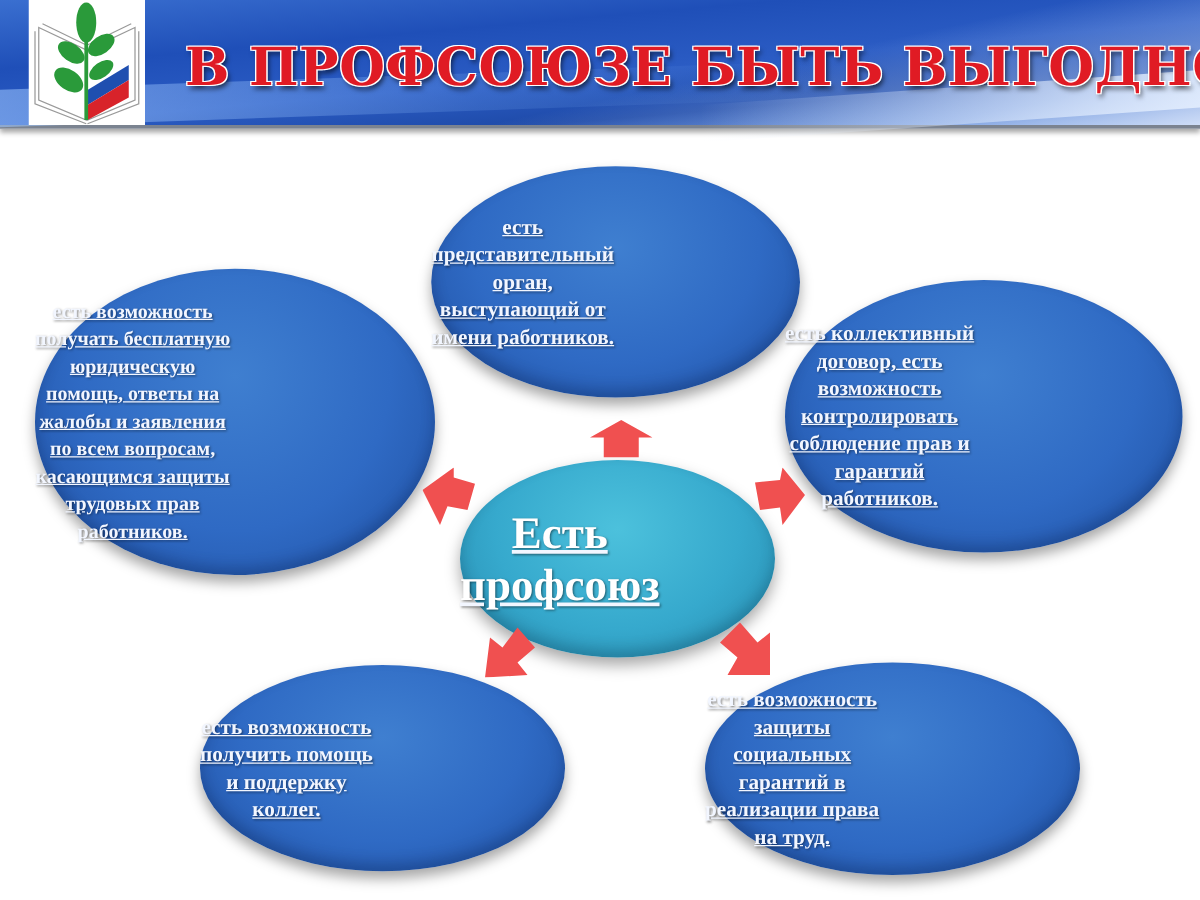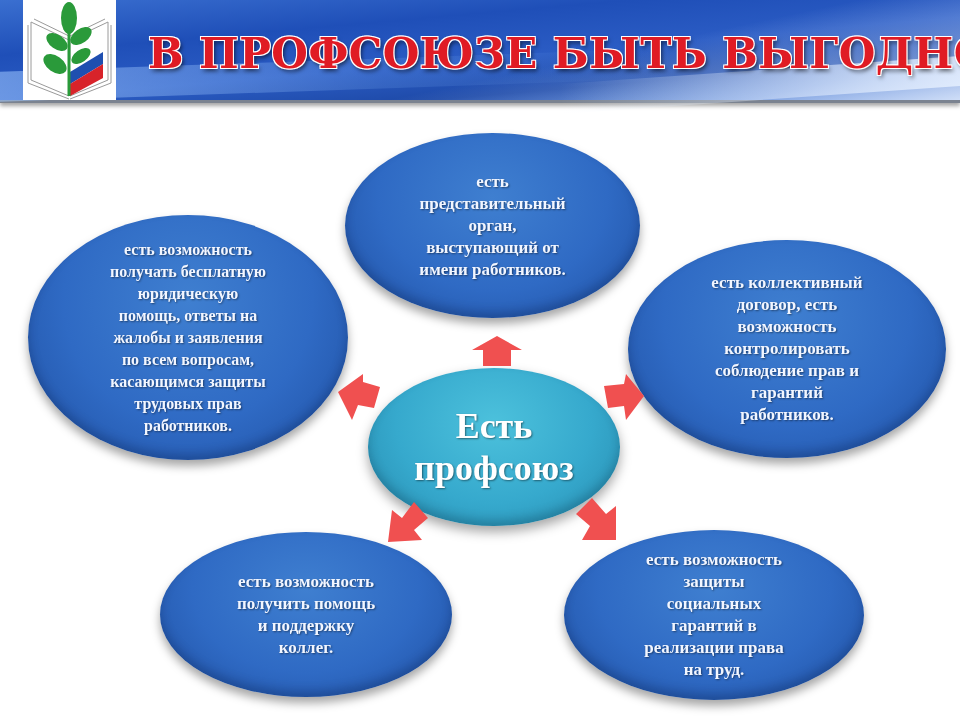--- a/index.html
+++ b/index.html
@@ -33,22 +33,22 @@
     position:absolute; left:148px; top:24px; width:800px; height:60px;
     font-family:"DejaVu Serif", "Liberation Serif", serif;
     font-weight:bold; font-size:42px; letter-spacing:0.5px; color:#e01b24;
     text-shadow: -1px -1px 0 #fff, 1px -1px 0 #fff, -1px 1px 0 #fff, 1px 1px 0 #fff, 2px 3px 4px rgba(0,0,0,0.6);
     white-space:nowrap; line-height:60px;
   }
   .ellipse {
     position:absolute; border-radius:50%;
     background:radial-gradient(ellipse at 50% 35%, #3f7fd0 0%, #2f6ac4 55%, #2458ad 85%, #1d4a96 100%);
     box-shadow:0 6px 10px rgba(0,0,0,0.35), inset 0 -6px 10px rgba(0,20,60,0.25);
-    display:flex; align-items:center; justify-content:center; text-align:center;
-    color:#f2f6ff; font-weight:bold;
+    display:flex; align-items:center; text-align:center;
+    color:#f2f6ff; font-weight:bold;text-decoration:underline;
   }
   .ellipse .txt {
     font-family:"Liberation Serif", "DejaVu Serif", serif;
     font-weight:bold; font-size:17px; line-height:22px; white-space:pre-line;
     text-shadow:1px 1px 2px rgba(0,0,0,0.45);
   }
   .center {
     background:radial-gradient(ellipse at 50% 35%, #4cc1dc 0%, #36a9cd 55%, #2b94b8 85%, #237f9f 100%);
     box-shadow:0 6px 12px rgba(0,0,0,0.35), inset 0 -6px 10px rgba(0,40,60,0.25);
   }
@@ -98,21 +98,21 @@
 получать  бесплатную
 юридическую
 помощь, ответы   на
 жалобы и заявления
 по всем вопросам,
 касающимся  защиты
 трудовых  прав
 работников.</div>
 </div>
 
-<div class="ellipse" style="left:628px; top:240px; width:318px; height:218px;">
+<div class="ellipse" style="left:628px; top:224px; width:318px; height:218px;">
   <div class="txt">есть коллективный
 договор, есть
 возможность
 контролировать
 соблюдение прав и
 гарантий
 работников.</div>
 </div>
 
 <div class="ellipse" style="left:160px; top:532px; width:292px; height:165px;">

